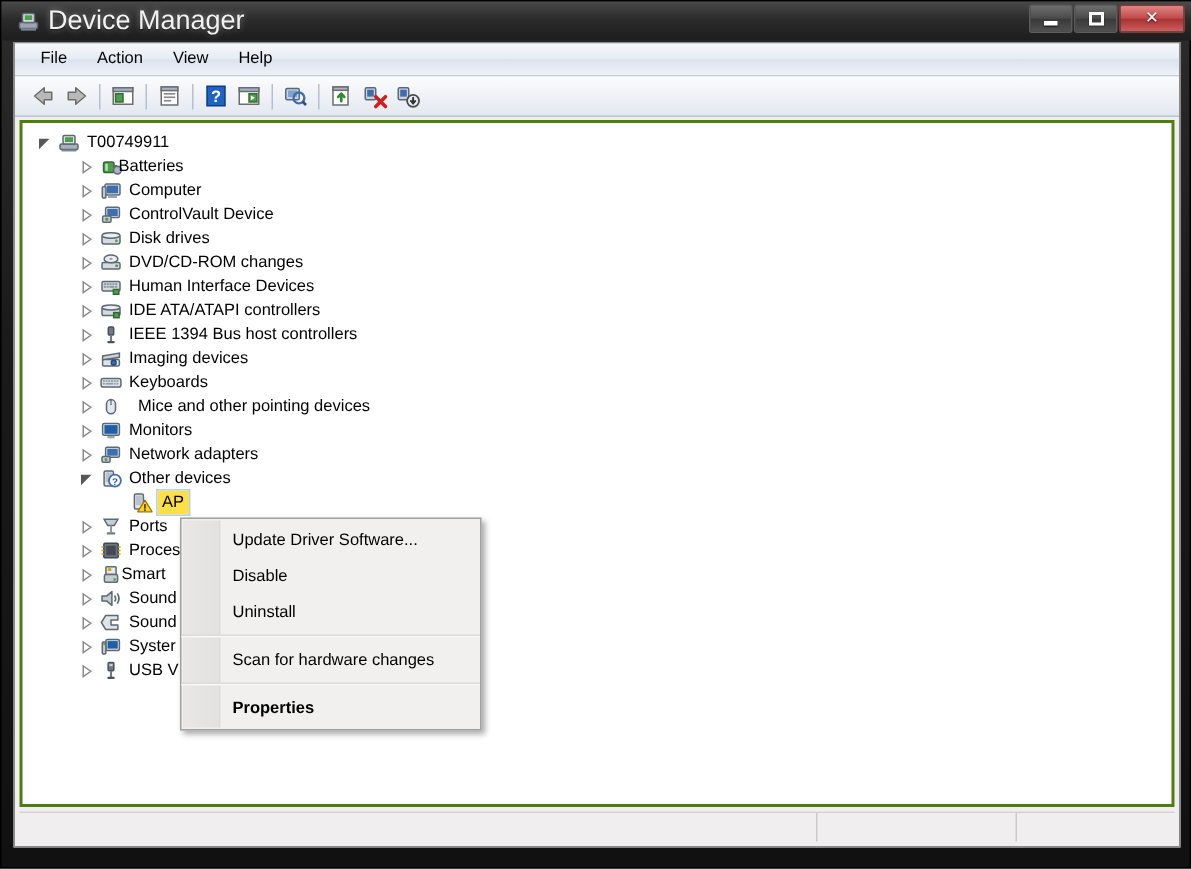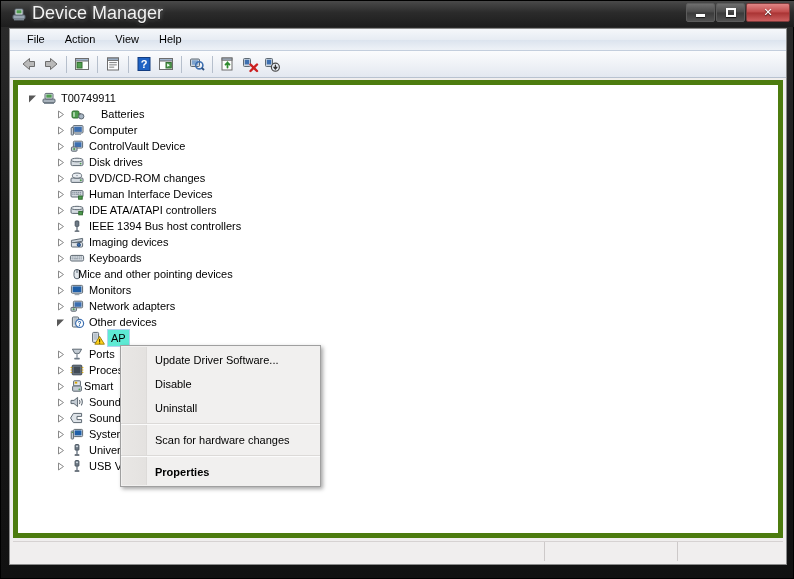--- a/index.html
+++ b/index.html
@@ -91,40 +91,40 @@
   .tb-btn{
     width:22px;height:22px;display:flex;align-items:center;justify-content:center;
     cursor:default;
   }
   .tb-sep{width:1px;height:17px;background:#b6bfcc;margin:0 4px;}
 
   
   .treepane{
     position:absolute;left:3px;top:51px;right:3px;bottom:26px;
     background:#ffffff;
-    border:5px solid #4d7c0f;
+    border:2px solid #4d7c0f;
     box-sizing:border-box;
     overflow:hidden;
   }
   .tree{position:absolute;left:0;top:0;right:0;top:5px;}
   .node{
     position:relative;height:16px;line-height:16px;white-space:nowrap;
     font-size:11px;color:#000;cursor:default;
   }
   .node .twisty{
     position:absolute;width:9px;height:16px;
   }
   .node .ico{
     position:absolute;width:16px;height:16px;top:0;
   }
   .node .lbl{
     position:absolute;top:0;height:16px;line-height:16px;
   }
   .node.sel .lbl{
-    background:#5eead4;
+    background:#fde047;
     outline:1px solid #b3d3f0;
     padding:0 3px;
   }
 
   
   .statusbar{
     position:absolute;left:3px;right:3px;bottom:3px;height:20px;
     background:#f0eeee;
     border-top:1px solid #d6d2d2;
     display:flex;box-sizing:border-box;
@@ -307,21 +307,21 @@
               </svg>
           </span>
           <span class="ico" style="left:51px;">
             <svg width="16" height="16" viewBox="0 0 16 16">
               <rect x="3" y="5" width="7" height="7" rx="1.4" fill="#4f9d4f" stroke="#2f6b2f"></rect>
               <rect x="10" y="7" width="2" height="3" fill="#6f6f6f"></rect>
               <rect x="4.2" y="6.2" width="1.6" height="4.6" fill="#bfe3bf"></rect>
               <circle cx="12.3" cy="10.4" r="2.6" fill="#a7b4c2" stroke="#5d6872"></circle>
             </svg>
           </span>
-          <span class="lbl" style="left:83px;">Batteries</span>
+          <span class="lbl" style="left:64px;">Batteries</span>
         </div>
 
         <div class="node">
           <span class="twisty" style="left:38px;">
             <svg width="9" height="16" viewBox="0 0 9 16">
                 <path d="M2.5 5 L7.5 8.5 L2.5 12 Z" fill="none" stroke="#8a8a8a" stroke-width="1"></path>
               </svg>
           </span>
           <span class="ico" style="left:51px;">
             <svg width="16" height="16" viewBox="0 0 16 16">
@@ -491,21 +491,21 @@
                 <path d="M2.5 5 L7.5 8.5 L2.5 12 Z" fill="none" stroke="#8a8a8a" stroke-width="1"></path>
               </svg>
           </span>
           <span class="ico" style="left:51px;">
             <svg width="16" height="16" viewBox="0 0 16 16">
               <rect x="5" y="3.4" width="6" height="9.4" rx="3" fill="#e3e8ed" stroke="#5d6872"></rect>
               <line x1="8" y1="3.6" x2="8" y2="7" stroke="#5d6872"></line>
               <rect x="7.4" y="4.4" width="1.2" height="2.2" rx="0.5" fill="#9aa5b0"></rect>
             </svg>
           </span>
-          <span class="lbl" style="left:60px;">Mice and other pointing devices</span>
+          <span class="lbl" style="left:77px;">Mice and other pointing devices</span>
         </div>
 
         <div class="node">
           <span class="twisty" style="left:38px;">
             <svg width="9" height="16" viewBox="0 0 9 16">
                 <path d="M2.5 5 L7.5 8.5 L2.5 12 Z" fill="none" stroke="#8a8a8a" stroke-width="1"></path>
               </svg>
           </span>
           <span class="ico" style="left:51px;">
             <svg width="16" height="16" viewBox="0 0 16 16">
@@ -660,36 +660,20 @@
             <svg width="16" height="16" viewBox="0 0 16 16">
               <rect x="4.6" y="3.4" width="9" height="7.2" rx="1" fill="#dfe4e9" stroke="#5d6872"></rect>
               <rect x="5.7" y="4.4" width="6.8" height="5" fill="#1f5fa8"></rect>
               <rect x="2.2" y="5" width="2.4" height="8" rx="0.6" fill="#c4ccd4" stroke="#5d6872"></rect>
               <circle cx="3.4" cy="6.4" r="0.7" fill="#4f9d4f"></circle>
             </svg>
           </span>
           <span class="lbl" style="left:71px;">Syster</span>
         </div>
 
-        <div class="node">
-          <span class="twisty" style="left:38px;">
-            <svg width="9" height="16" viewBox="0 0 9 16">
-                <path d="M2.5 5 L7.5 8.5 L2.5 12 Z" fill="none" stroke="#8a8a8a" stroke-width="1"></path>
-              </svg>
-          </span>
-          <span class="ico" style="left:51px;">
-            <svg width="16" height="16" viewBox="0 0 16 16">
-              <rect x="6.1" y="2.6" width="3.8" height="5.6" rx="0.8" fill="#6e7a86" stroke="#47525d"></rect>
-              <rect x="6.9" y="3.6" width="2.2" height="1.5" fill="#c9d2db"></rect>
-              <rect x="7.3" y="8.2" width="1.4" height="4.2" fill="#6e7a86"></rect>
-              <rect x="5.6" y="12.2" width="4.8" height="1.5" rx="0.5" fill="#47525d"></rect>
-            </svg>
-          </span>
-          <span class="lbl" style="left:71px;">Univer</span>
-        </div>
 
         <div class="node">
           <span class="twisty" style="left:38px;">
             <svg width="9" height="16" viewBox="0 0 9 16">
                 <path d="M2.5 5 L7.5 8.5 L2.5 12 Z" fill="none" stroke="#8a8a8a" stroke-width="1"></path>
               </svg>
           </span>
           <span class="ico" style="left:51px;">
             <svg width="16" height="16" viewBox="0 0 16 16">
               <rect x="6.1" y="2.6" width="3.8" height="5.6" rx="0.8" fill="#6e7a86" stroke="#47525d"></rect>

